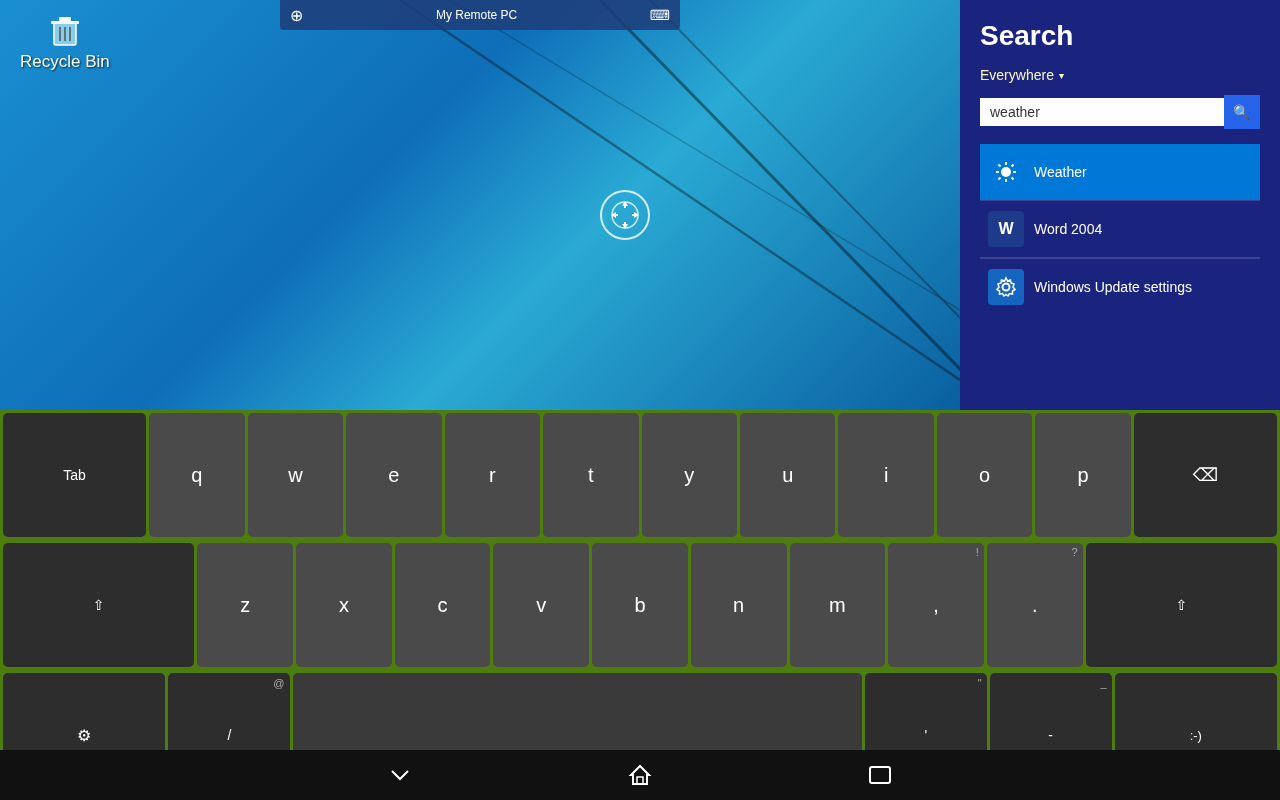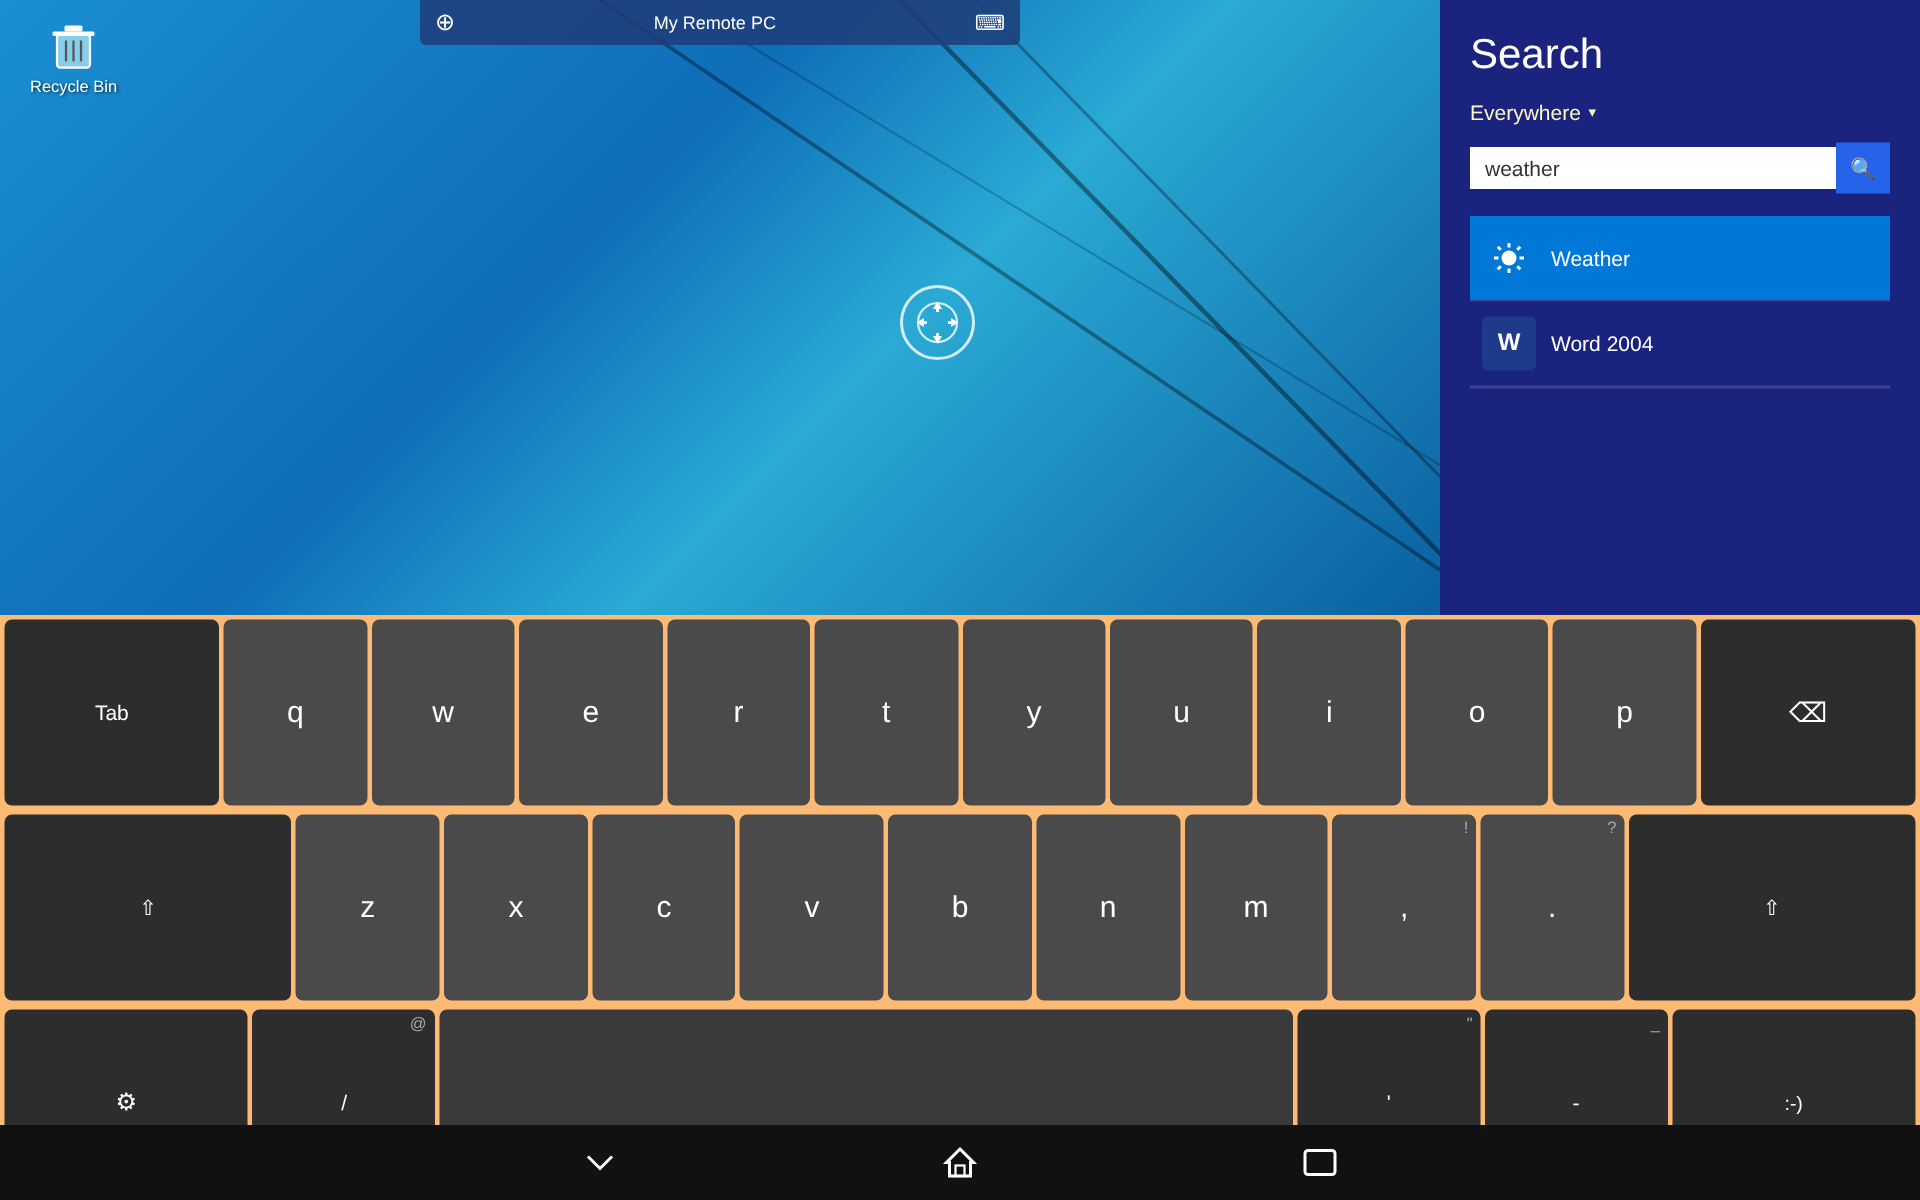--- a/index.html
+++ b/index.html
@@ -27,21 +27,21 @@
       top: 10px; left: 20px;
       display: flex; flex-direction: column; align-items: center;
       cursor: pointer;
     }
     #recycle-bin .icon {
       width: 40px; height: 40px;
       display: flex; align-items: center; justify-content: center;
     }
     #recycle-bin .label {
       color: white;
-      font-size: 11px;
+      font-size: 17px;
       text-shadow: 1px 1px 2px rgba(0,0,0,0.7);
       margin-top: 2px;
     }
 
     
     #remote-toolbar {
       position: absolute;
       top: 0; left: 280px;
       width: 400px; height: 30px;
       background: rgba(30,60,120,0.85);
@@ -75,21 +75,21 @@
     #search-panel {
       position: absolute;
       top: 0; right: 0;
       width: 320px; height: 410px;
       background: #1a237e;
       padding: 20px;
     }
     #search-panel .search-title {
       color: white;
       font-size: 28px;
-      font-weight: 400;
+      font-weight: 700;
       margin-bottom: 15px;
     }
     #search-scope {
       display: flex; align-items: center;
       color: #fef9c3; font-size: 14px;
       margin-bottom: 12px;
       cursor: pointer;
     }
     #search-scope .chevron { margin-left: 5px; font-size: 10px; }
 
@@ -138,21 +138,21 @@
     .result-label {
       font-size: 14px;
       color: white;
     }
 
     
     #keyboard-area {
       position: absolute;
       bottom: 0; left: 0;
       width: 1280px; height: 390px;
-      background: #fdba74;
+      background: #4d7c0f;
       display: flex; flex-direction: column;
     }
 
     .kb-row {
       display: flex;
       flex: 1;
       align-items: stretch;
       padding: 3px 3px;
       gap: 3px;
     }
@@ -285,20 +285,29 @@
   <div class="search-result">
     <div class="result-icon word" style="background:#1e3a8a; font-weight:bold; font-size:16px; color:white;">W</div>
     <span class="result-label">Word 2004</span>
   </div>
 
   <div class="result-divider"></div>
 
 
   <div class="result-divider"></div>
 
+  <div class="search-result">
+    <div class="result-icon gear">
+      <svg width="22" height="22" viewBox="0 0 22 22" xmlns="http://www.w3.org/2000/svg">
+        <circle cx="11" cy="11" r="3.5" fill="none" stroke="white" stroke-width="2"></circle>
+        <path d="M11 2 L12.5 5 L15.5 4 L16 7 L19 8 L18 11 L20 13.5 L17.5 15 L17.5 18 L14.5 17.5 L13 20 L11 18.5 L9 20 L7.5 17.5 L4.5 18 L4.5 15 L2 13.5 L4 11 L3 8 L6 7 L6.5 4 L9.5 5 Z" fill="none" stroke="white" stroke-width="1.5"></path>
+      </svg>
+    </div>
+    <span class="result-label">Windows Update settings</span>
+  </div>
 </div>
 
 <div id="keyboard-area">
 
   <div class="kb-row">
     <div class="kb-key special wide-15">Tab</div>
     <div class="kb-key">q</div>
     <div class="kb-key">w</div>
     <div class="kb-key">e</div>
     <div class="kb-key">r</div>

